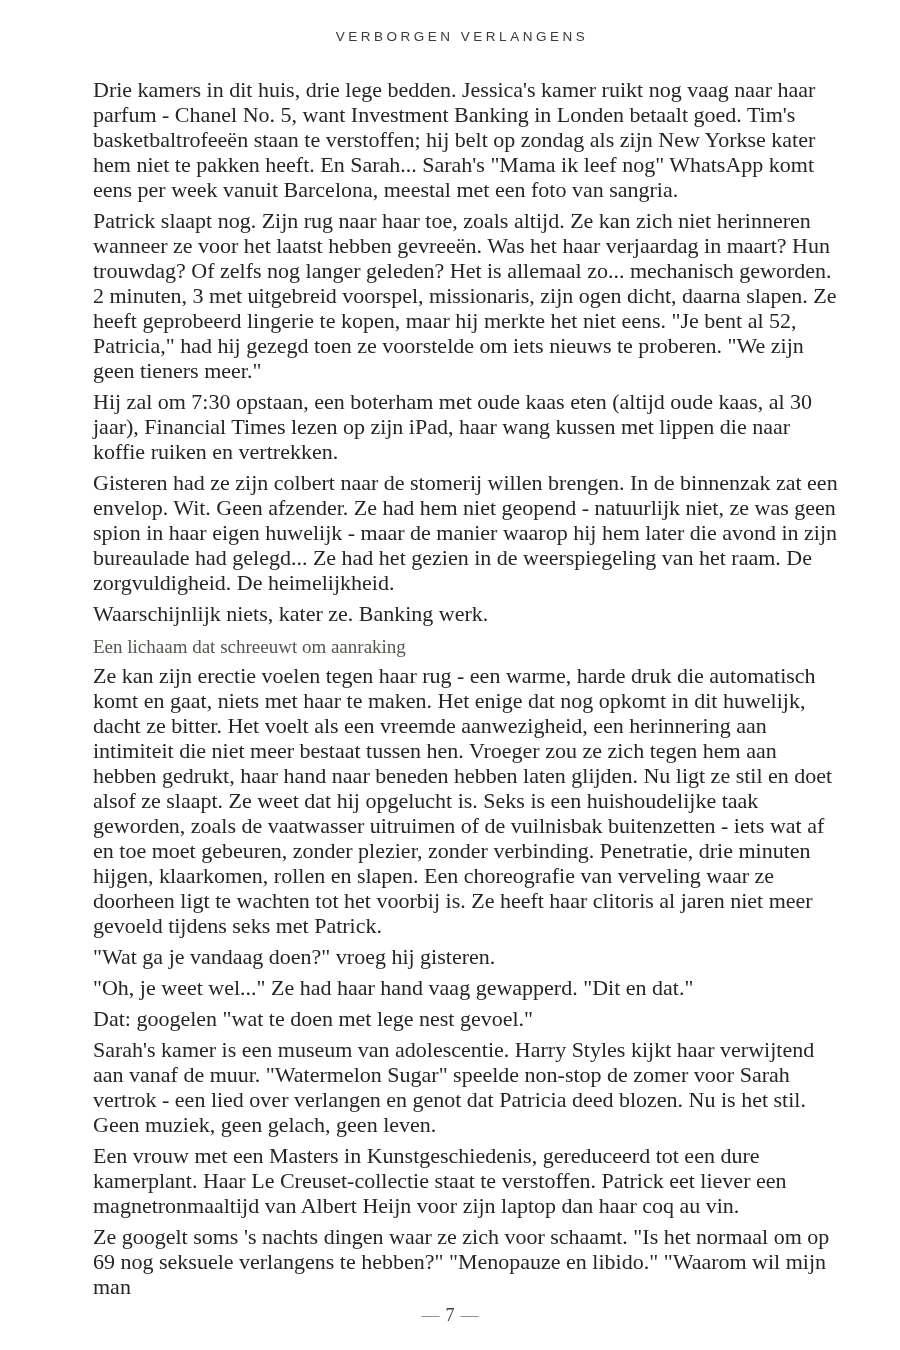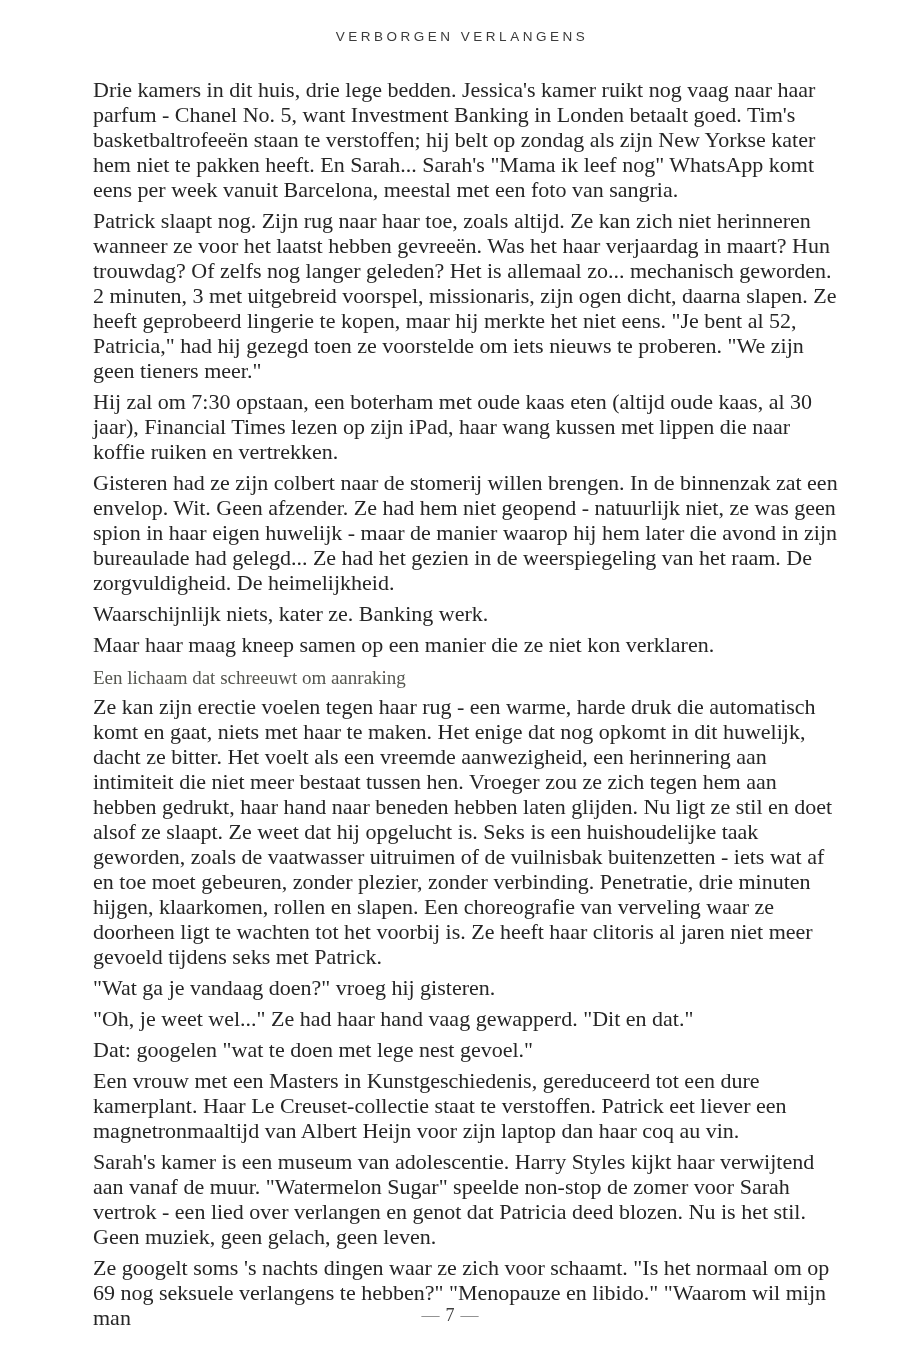--- a/index.html
+++ b/index.html
@@ -72,28 +72,27 @@
   <header class="running-header">
     <span class="title">VERBORGEN VERLANGENS</span>
   </header>
 
   <main class="body-text" id="body-text">
       <p><span>Drie kamers in dit huis, drie lege bedden. Jessica's kamer ruikt nog vaag naar haar parfum - Chanel No. 5, want Investment Banking in Londen betaalt goed. Tim's basketbaltrofeeën staan te verstoffen; hij belt op zondag als zijn New Yorkse kater hem niet te pakken heeft. En Sarah... Sarah's "Mama ik leef nog" WhatsApp komt eens per week vanuit Barcelona, meestal met een foto van sangria.</span></p>
       <p><span>Patrick slaapt nog. Zijn rug naar haar toe, zoals altijd. Ze kan zich niet herinneren wanneer ze voor het laatst hebben gevreeën. Was het haar verjaardag in maart? Hun trouwdag? Of zelfs nog langer geleden? Het is allemaal zo... mechanisch geworden. 2 minuten, 3 met uitgebreid voorspel, missionaris, zijn ogen dicht, daarna slapen. Ze heeft geprobeerd lingerie te kopen, maar hij merkte het niet eens. "Je bent al 52, Patricia," had hij gezegd toen ze voorstelde om iets nieuws te proberen. "We zijn geen tieners meer."</span></p>
       <p><span>Hij zal om 7:30 opstaan, een boterham met oude kaas eten (altijd oude kaas, al 30 jaar), Financial Times lezen op zijn iPad, haar wang kussen met lippen die naar koffie ruiken en vertrekken.</span></p>
       <p><span>Gisteren had ze zijn colbert naar de stomerij willen brengen. In de binnenzak zat een envelop. Wit. Geen afzender. Ze had hem niet geopend - natuurlijk niet, ze was geen spion in haar eigen huwelijk - maar de manier waarop hij hem later die avond in zijn bureaulade had gelegd... Ze had het gezien in de weerspiegeling van het raam. De zorgvuldigheid. De heimelijkheid.</span></p>
       <p><span class="it">Waarschijnlijk niets</span><span>, kater ze. </span><span class="it">Banking werk.</span></p>
-      <p><span>Maar haar maag kneep samen op een manier die ze niet kon verklaren.</span></p>
       <h2><span>Een lichaam dat schreeuwt om aanraking</span></h2>
       <p><span>Ze kan zijn erectie voelen tegen haar rug - een warme, harde druk die automatisch komt en gaat, niets met haar te maken. </span><span class="it">Het enige dat nog opkomt in dit huwelijk</span><span>, dacht ze bitter. Het voelt als een vreemde aanwezigheid, een herinnering aan intimiteit die niet meer bestaat tussen hen. Vroeger zou ze zich tegen hem aan hebben gedrukt, haar hand naar beneden hebben laten glijden. Nu ligt ze stil en doet alsof ze slaapt. Ze weet dat hij opgelucht is. Seks is een huishoudelijke taak geworden, zoals de vaatwasser uitruimen of de vuilnisbak buitenzetten - iets wat af en toe moet gebeuren, zonder plezier, zonder verbinding. Penetratie, drie minuten hijgen, klaarkomen, rollen en slapen. Een choreografie van verveling waar ze doorheen ligt te wachten tot het voorbij is. Ze heeft haar clitoris al jaren niet meer gevoeld tijdens seks met Patrick.</span></p>
       <p><span>"Wat ga je vandaag doen?" vroeg hij gisteren.</span></p>
       <p><span>"Oh, je weet wel..." Ze had haar hand vaag gewapperd. "Dit en dat."</span></p>
       <p><span>Dat: googelen "wat te doen met lege nest gevoel."</span></p>
+      <p><span>Sarah's kamer is een museum van adolescentie. Harry Styles kijkt haar verwijtend aan vanaf de muur. "Watermelon Sugar" speelde non-stop de zomer voor Sarah vertrok - een lied over verlangen en genot dat Patricia deed blozen. Nu is het stil. Geen muziek, geen gelach, geen leven.</span></p>
       <p><span>Een vrouw met een Masters in Kunstgeschiedenis, gereduceerd tot een dure kamerplant. Haar Le Creuset-collectie staat te verstoffen. Patrick eet liever een magnetronmaaltijd van Albert Heijn voor zijn laptop dan haar coq au vin.</span></p>
-      <p><span>Sarah's kamer is een museum van adolescentie. Harry Styles kijkt haar verwijtend aan vanaf de muur. "Watermelon Sugar" speelde non-stop de zomer voor Sarah vertrok - een lied over verlangen en genot dat Patricia deed blozen. Nu is het stil. Geen muziek, geen gelach, geen leven.</span></p>
       <p><span>Ze googelt soms 's nachts dingen waar ze zich voor schaamt. "Is het normaal om op 69 nog seksuele verlangens te hebben?" "Menopauze en libido." "Waarom wil mijn man</span></p>
     </main>
 
   <footer class="page-footer">
     <span class="dash">—</span><span class="num">7</span><span class="dash">—</span>
   </footer>
 
 </div>
 
 </body></html>

